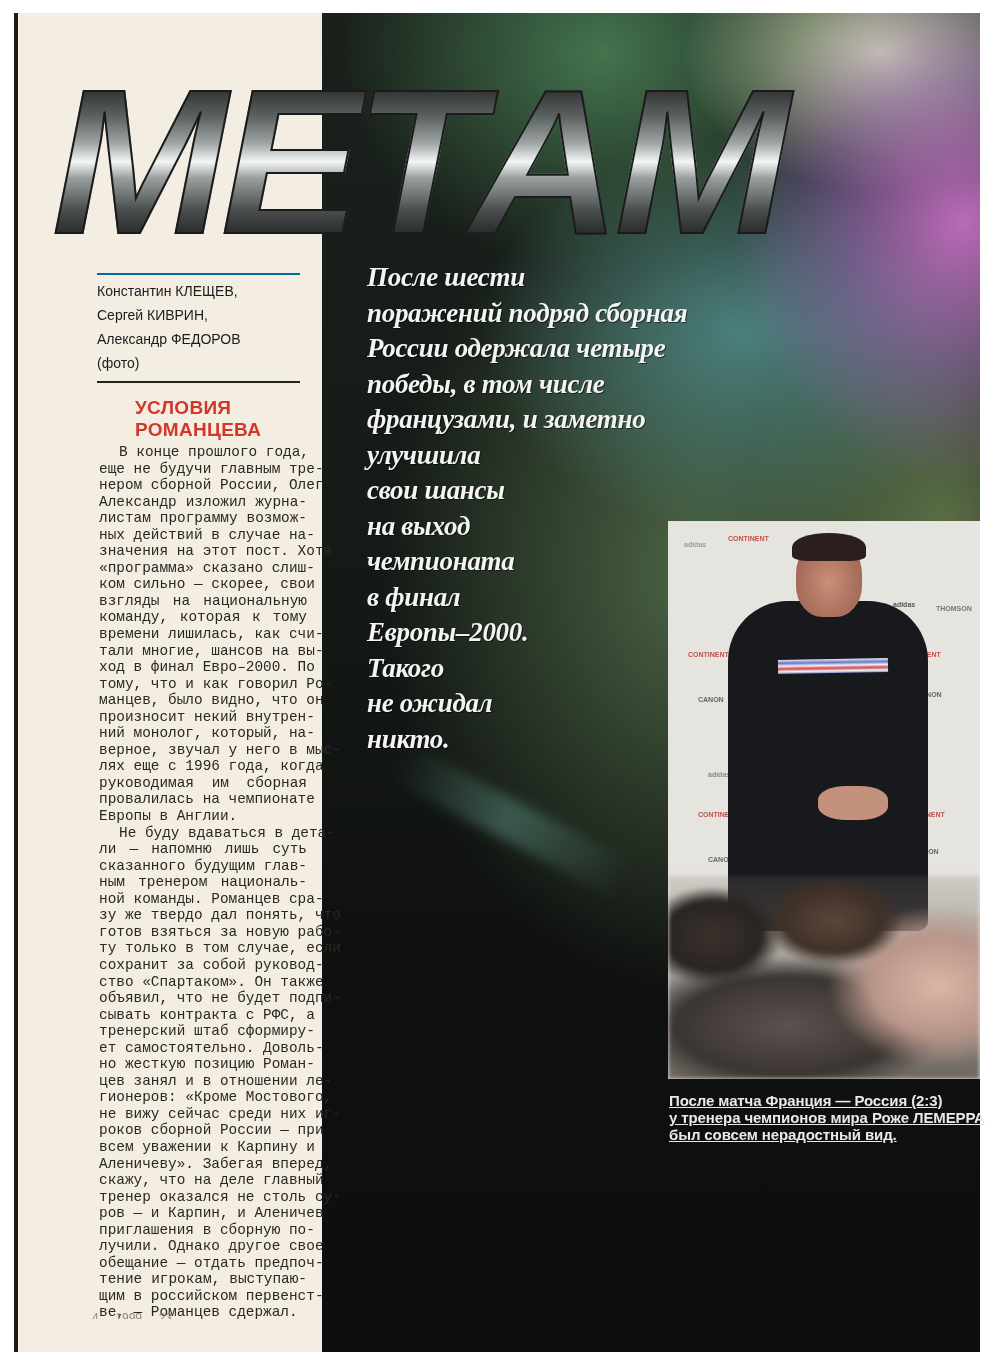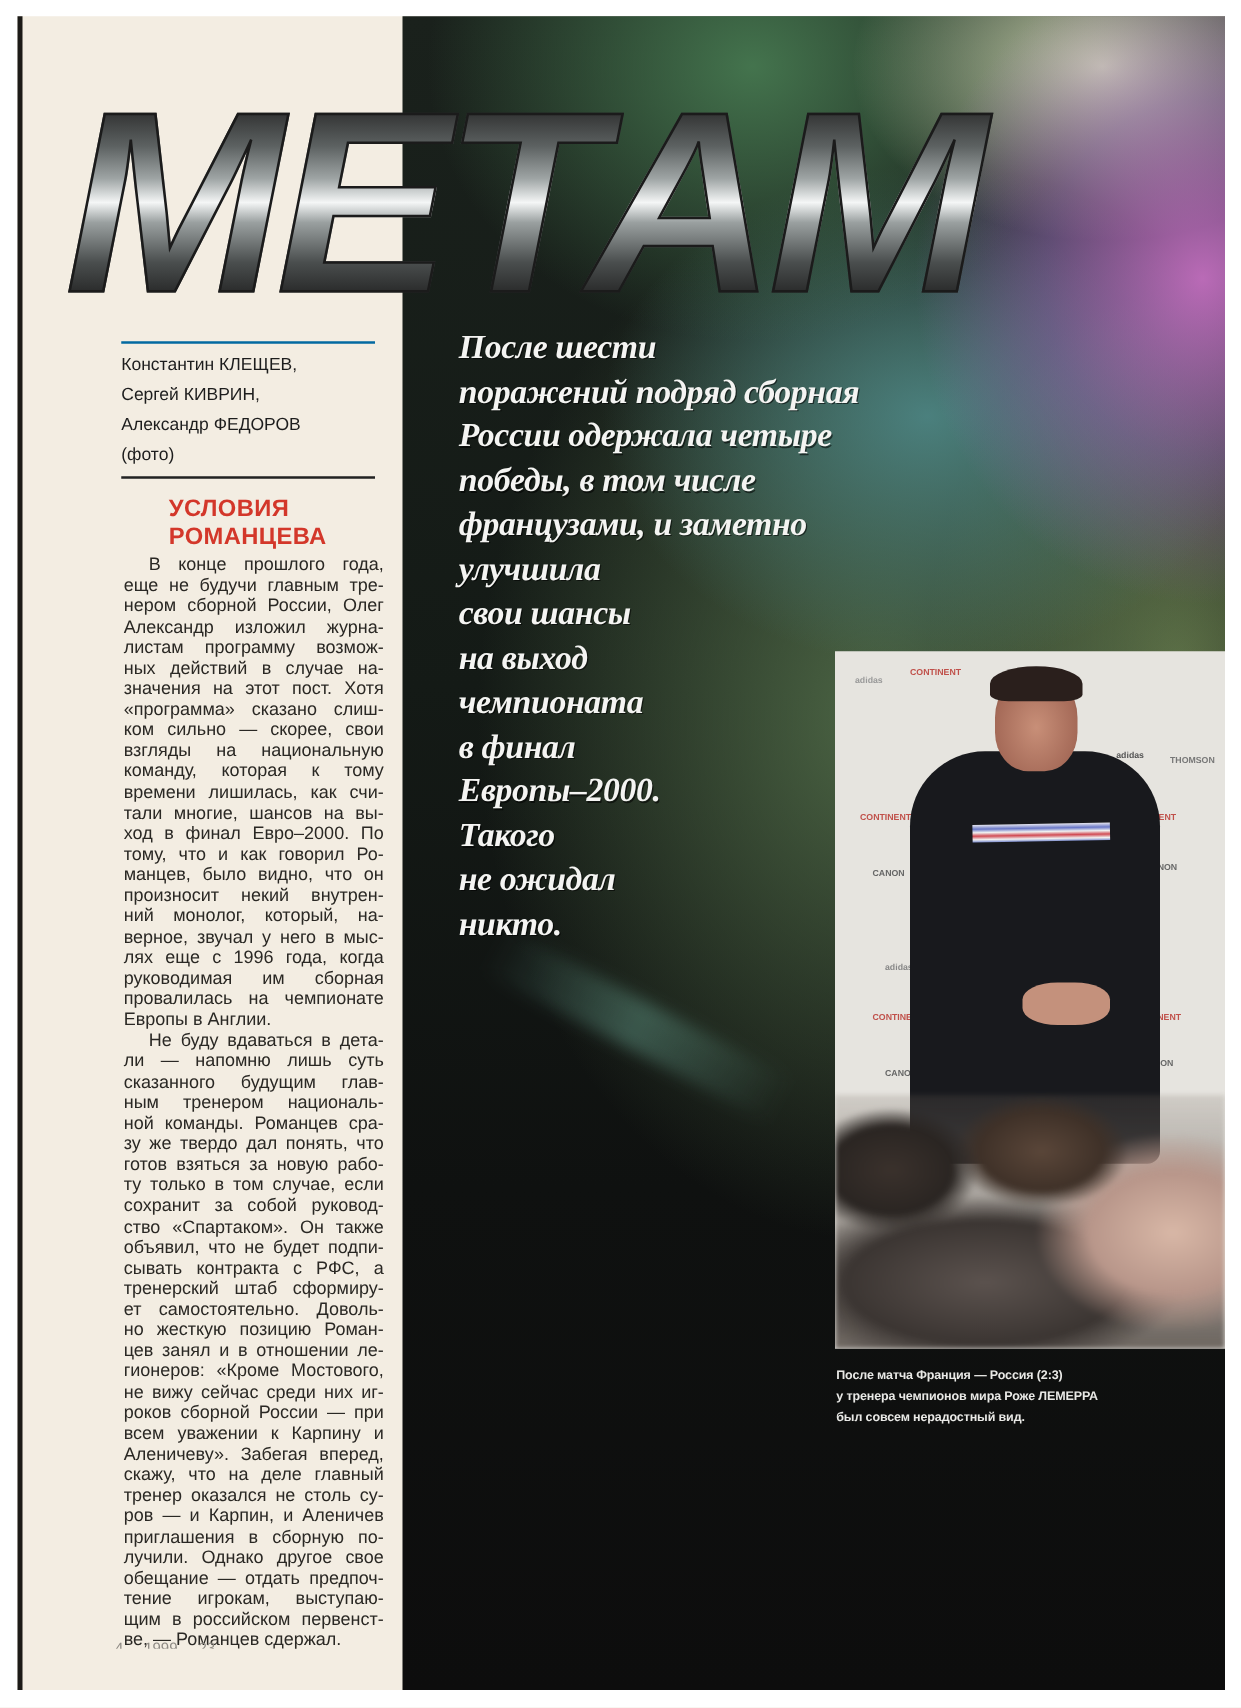--- a/index.html
+++ b/index.html
@@ -58,21 +58,21 @@
   .byline div { white-space: nowrap; }
   .section-head {
     position: absolute; left: 99px; top: 397px; width: 210px;
     font-family: "Liberation Sans", sans-serif; font-weight: bold;
     font-size: 19px; line-height: 22px; color: #d3372a;
     letter-spacing: 0.3px;
     margin-left: 36px;
   }
   .body-text {
     position: absolute; left: 99px; top: 444px; width: 208px;
-    font-family: Liberation Sans, sans-serif;
+    font-family: Liberation Mono, monospace;
     font-size: 14.4px; line-height: 16.55px; color: #2a2824;
     text-align: justify;
   }
   .body-text .line { display: block; white-space: nowrap; text-align: justify; text-align-last: justify; height: 16.55px; }
   .body-text .line.last { text-align-last: left; }
   .body-text .indent { padding-left: 20px; }
   .lead {
     position: absolute; left: 367px; top: 260px; width: 480px;
     font-family: Liberation Serif, serif; font-weight: bold; font-style: italic;
     font-size: 27px; line-height: 35.5px; color: #f4f4f2;
@@ -113,22 +113,23 @@
       radial-gradient(ellipse 70px 50px at 45px 60px, #3a312c 0%, #2a2522 70%, rgba(0,0,0,0) 100%),
       radial-gradient(ellipse 70px 45px at 165px 45px, #5a4639 0%, #3f3128 70%, rgba(0,0,0,0) 100%),
       radial-gradient(ellipse 110px 80px at 270px 110px, #d8b7a6 0%, #b8968a 60%, rgba(0,0,0,0) 100%),
       radial-gradient(ellipse 160px 70px at 120px 150px, #5b524e 0%, #3b3532 70%, rgba(0,0,0,0) 100%),
       linear-gradient(180deg, rgba(120,110,100,0.2), #6d6660);
     filter: blur(2px);
   }
   .caption {
     position: absolute; left: 669px; top: 1092px; width: 300px;
     font-family: "Liberation Sans", sans-serif; font-weight: bold;
-    font-size: 10px; line-height: 17px; color: #e9e9e6;
+    font-size: 15px; line-height: 17px; color: #e9e9e6;
     letter-spacing: -0.1px;
+    text-decoration: underline;
   }
   .caption div { white-space: nowrap; }
   .folio {
     position: absolute; left: 92px; top: 1312px; width: 200px; height: 7px; overflow: hidden;
     font-family: "Liberation Sans", sans-serif; font-size: 12px; line-height: 12px; color: #8e8a84;
   }
 </style>
 </head>
 <body>
 

